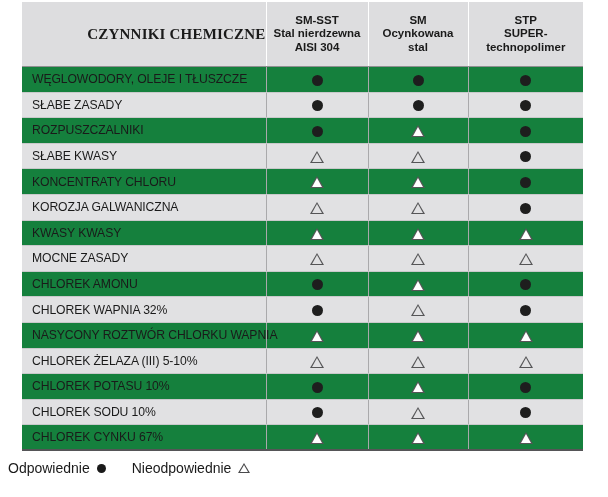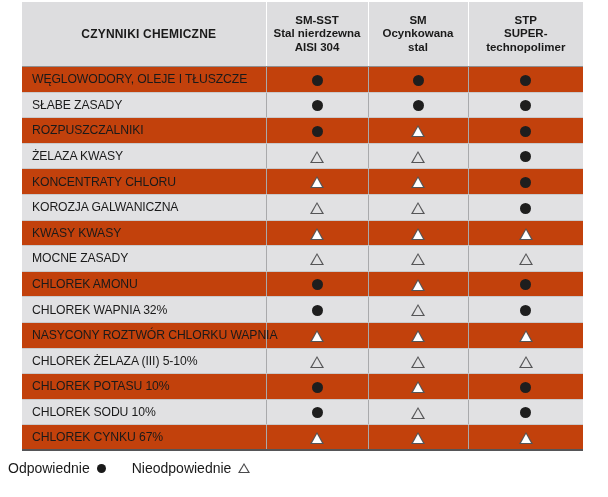--- a/index.html
+++ b/index.html
@@ -33,35 +33,36 @@
 
   thead th {
     background: #dddddf;
     font-weight: bold;
     vertical-align: middle;
     padding: 0;
     height: 64px;
     border: none;
   }
   thead th.hdr-name {
-    text-align: center;
+    text-align: right;
     padding-left: 10px;
-    font-size: 12px;
+    font-size: 15px;
     letter-spacing: .2px;
+    font-family: Liberation Serif, serif;
   }
   thead th.hdr-col {
     text-align: center;
     font-size: 11.5px;
     line-height: 13.5px;
     border-left: 1px solid #ffffff;
     padding: 0 2px;
   }
   tbody tr { height: 25.6px; }
   tbody tr.alt td { background: #e1e1e3; margin-left: 44px; }
-  tbody tr td { background: #c2410c; }
+  tbody tr td { background: #15803d; }
 
   tbody td.name {
     text-align: left;
     padding-left: 10px;
     font-size: 12.2px;
     white-space: nowrap;
     border-bottom: 1px solid #c9c9cb;
     letter-spacing: -0.1px;
   }
   tbody td.sym {
@@ -196,21 +197,21 @@
           <td class="sym"><span class="mark dot"></span></td>
           <td class="sym"><span class="mark dot"></span></td>
         </tr>
         <tr>
           <td class="name">ROZPUSZCZALNIKI</td>
           <td class="sym"><span class="mark dot"></span></td>
           <td class="sym"><span class="mark tri"></span></td>
           <td class="sym"><span class="mark dot"></span></td>
         </tr>
         <tr class="alt">
-          <td class="name">ŻELAZA KWASY</td>
+          <td class="name">SŁABE KWASY</td>
           <td class="sym"><span class="mark tri"></span></td>
           <td class="sym"><span class="mark tri"></span></td>
           <td class="sym"><span class="mark dot"></span></td>
         </tr>
         <tr>
           <td class="name">KONCENTRATY CHLORU</td>
           <td class="sym"><span class="mark tri"></span></td>
           <td class="sym"><span class="mark tri"></span></td>
           <td class="sym"><span class="mark dot"></span></td>
         </tr>

